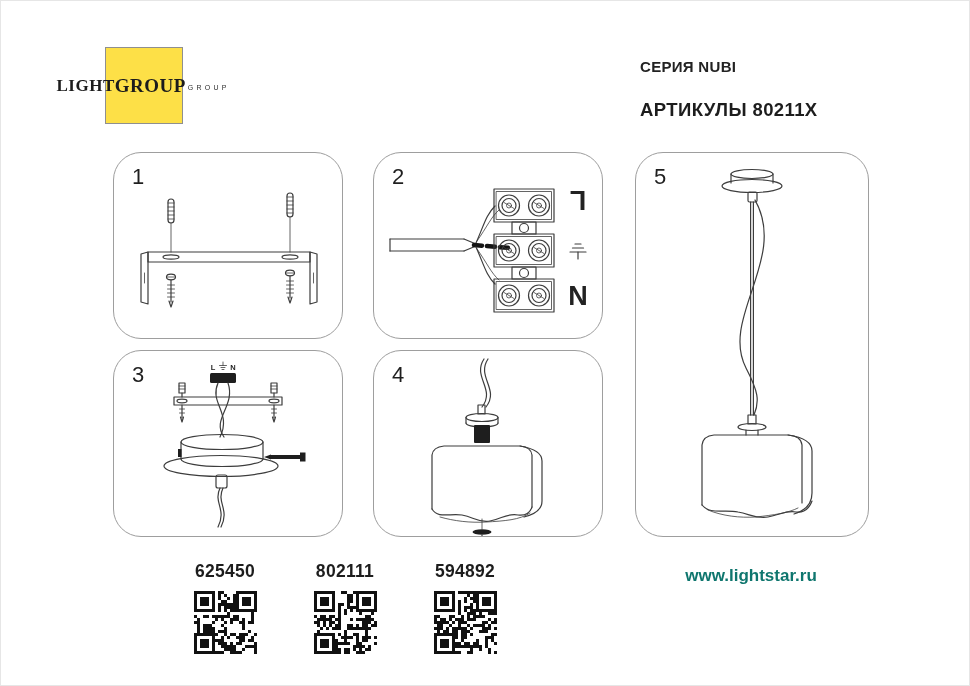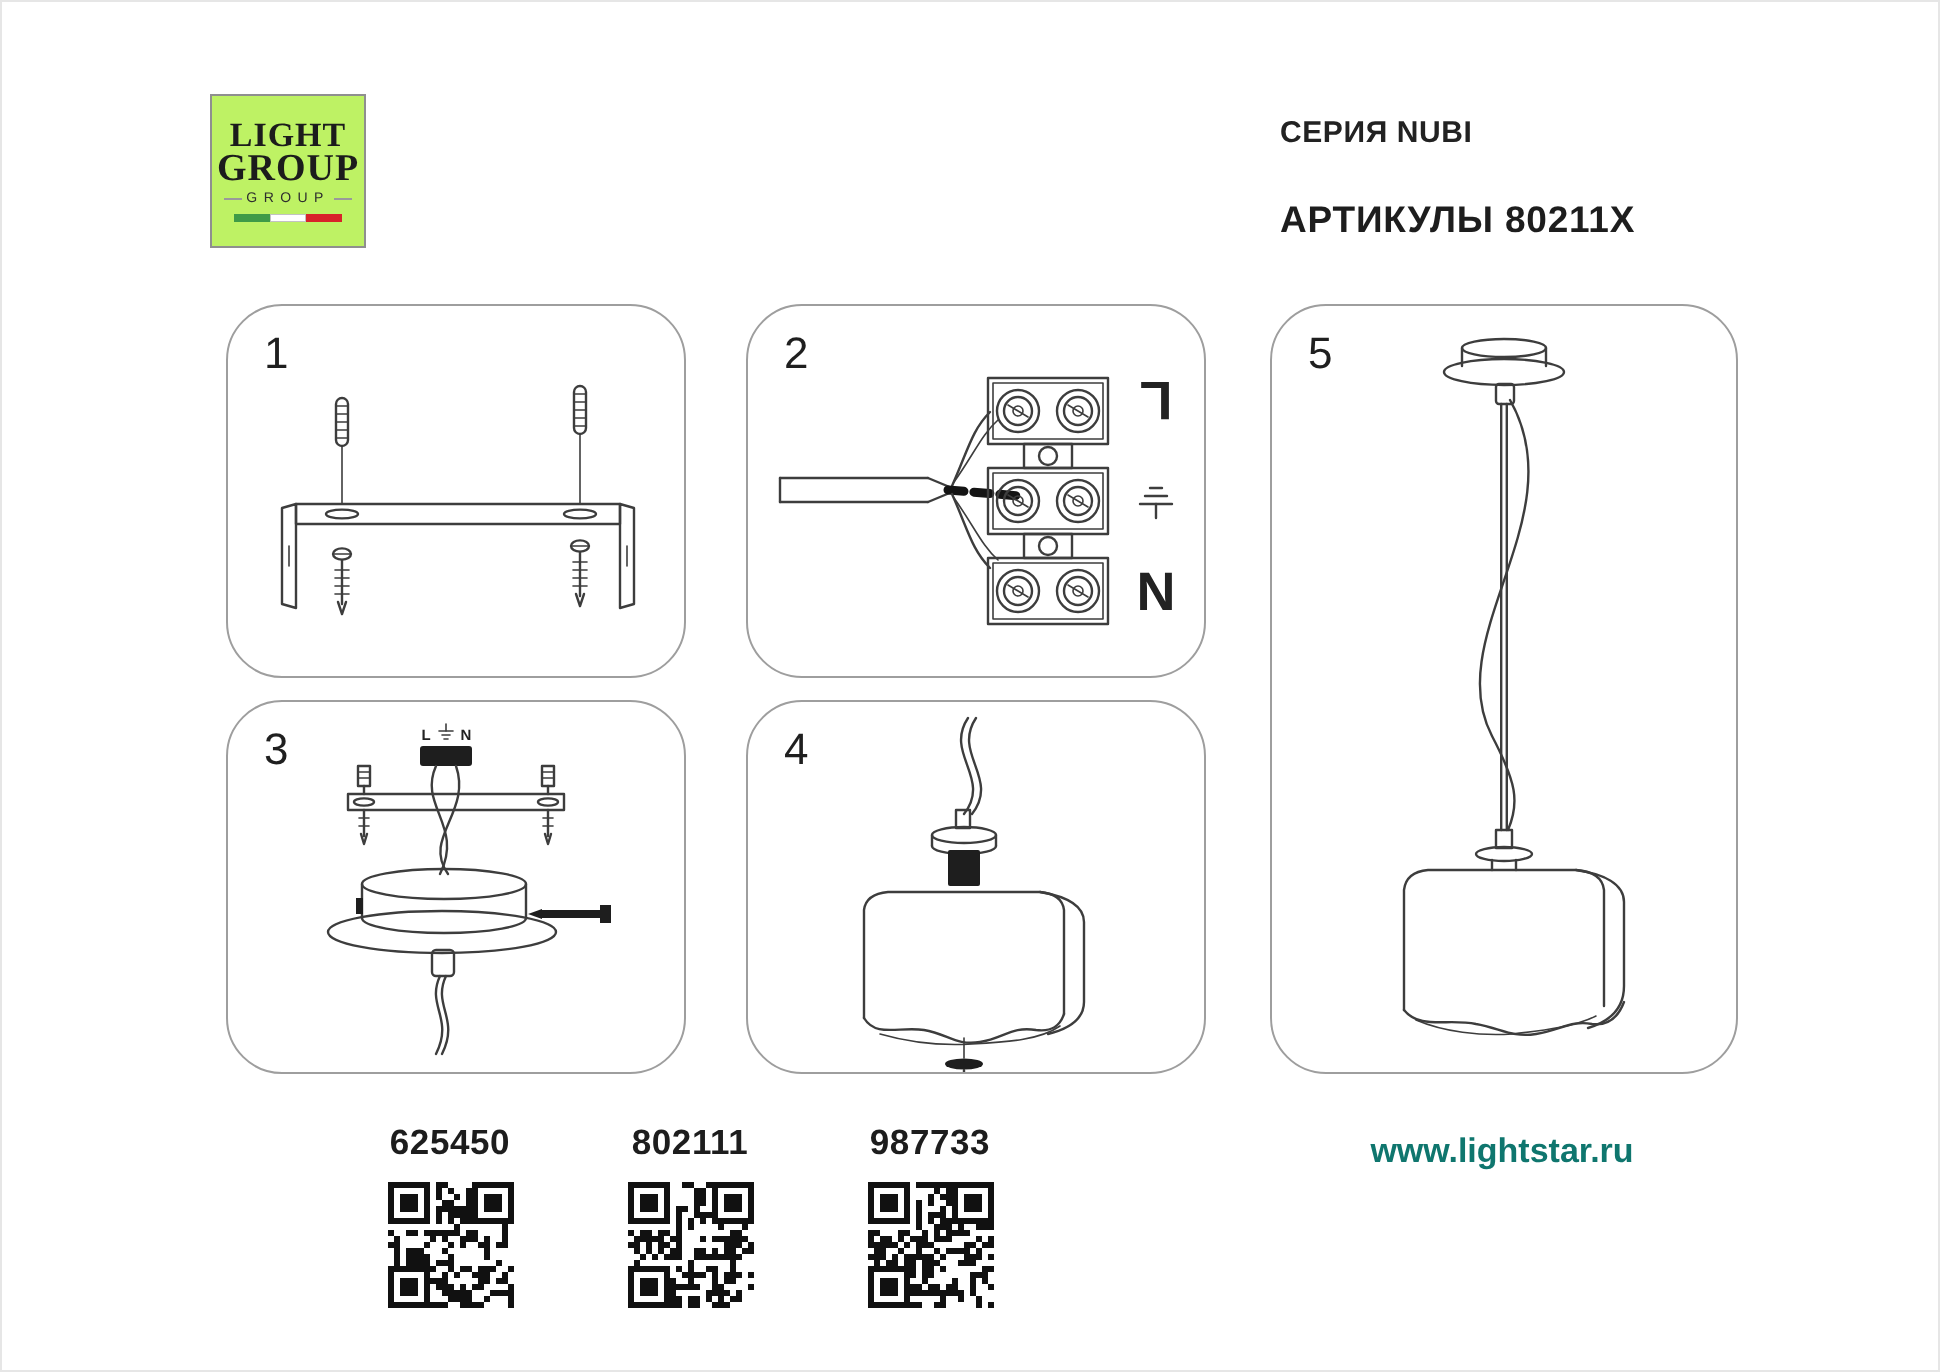--- a/index.html
+++ b/index.html
@@ -5,22 +5,22 @@
   html,body{margin:0;padding:0;}
   body{
     width:970px;height:686px;position:relative;overflow:hidden;
     background:#ffffff;color:#232323;
     font-family:"Liberation Sans", sans-serif;
     box-shadow:inset 0 0 0 1px #e6e6e6;
   }
   
   .logo-box{
     position:absolute;left:105px;top:47px;width:76px;height:75px;
-    border:1px solid #8f8f8f;background:#bef264;
-    display:flex;flex-direction:column;align-items:center;justify-content:center;
+    border:1px solid #8f8f8f;background:#fde047;
+    display:flex;flex-direction:row;align-items:center;justify-content:center;
   }
   .logo-word{font-family:"Liberation Serif", serif;font-weight:700;color:#1c1c1c;
     line-height:0.92;letter-spacing:0.5px;text-align:center;}
   .logo-light{font-size:17px;}
   .logo-star{font-size:19px;}
   .logo-group-row{display:flex;align-items:center;width:85%;margin-top:3px;}
   .g-rule{flex:1;height:1px;background:#9a9a9a;}
   .logo-group{font-size:7px;letter-spacing:3.2px;color:#2e2e2e;padding:0 2px;white-space:nowrap;}
   .logo-flag{display:flex;margin-top:4px;width:54px;height:4px;}
   .logo-flag span{flex:1;height:100%;}
@@ -799,21 +799,21 @@
       <rect x="7" y="20" width="1" height="1"></rect>
       <rect x="8" y="20" width="1" height="1"></rect>
       <rect x="10" y="20" width="1" height="1"></rect>
       <rect x="11" y="20" width="1" height="1"></rect>
       <rect x="14" y="20" width="1" height="1"></rect>
       <rect x="15" y="20" width="1" height="1"></rect>
       <rect x="16" y="20" width="1" height="1"></rect>
     </svg>
 </div>
 <div class="article-block ab3">
-  <div class="article-code">987733</div>
+  <div class="article-code">594892</div>
   <svg class="qr" viewBox="0 0 21 21">
       <rect x="0" y="0" width="1" height="1"></rect>
       <rect x="1" y="0" width="1" height="1"></rect>
       <rect x="2" y="0" width="1" height="1"></rect>
       <rect x="3" y="0" width="1" height="1"></rect>
       <rect x="4" y="0" width="1" height="1"></rect>
       <rect x="5" y="0" width="1" height="1"></rect>
       <rect x="6" y="0" width="1" height="1"></rect>
       <rect x="8" y="0" width="1" height="1"></rect>
       <rect x="9" y="0" width="1" height="1"></rect>

